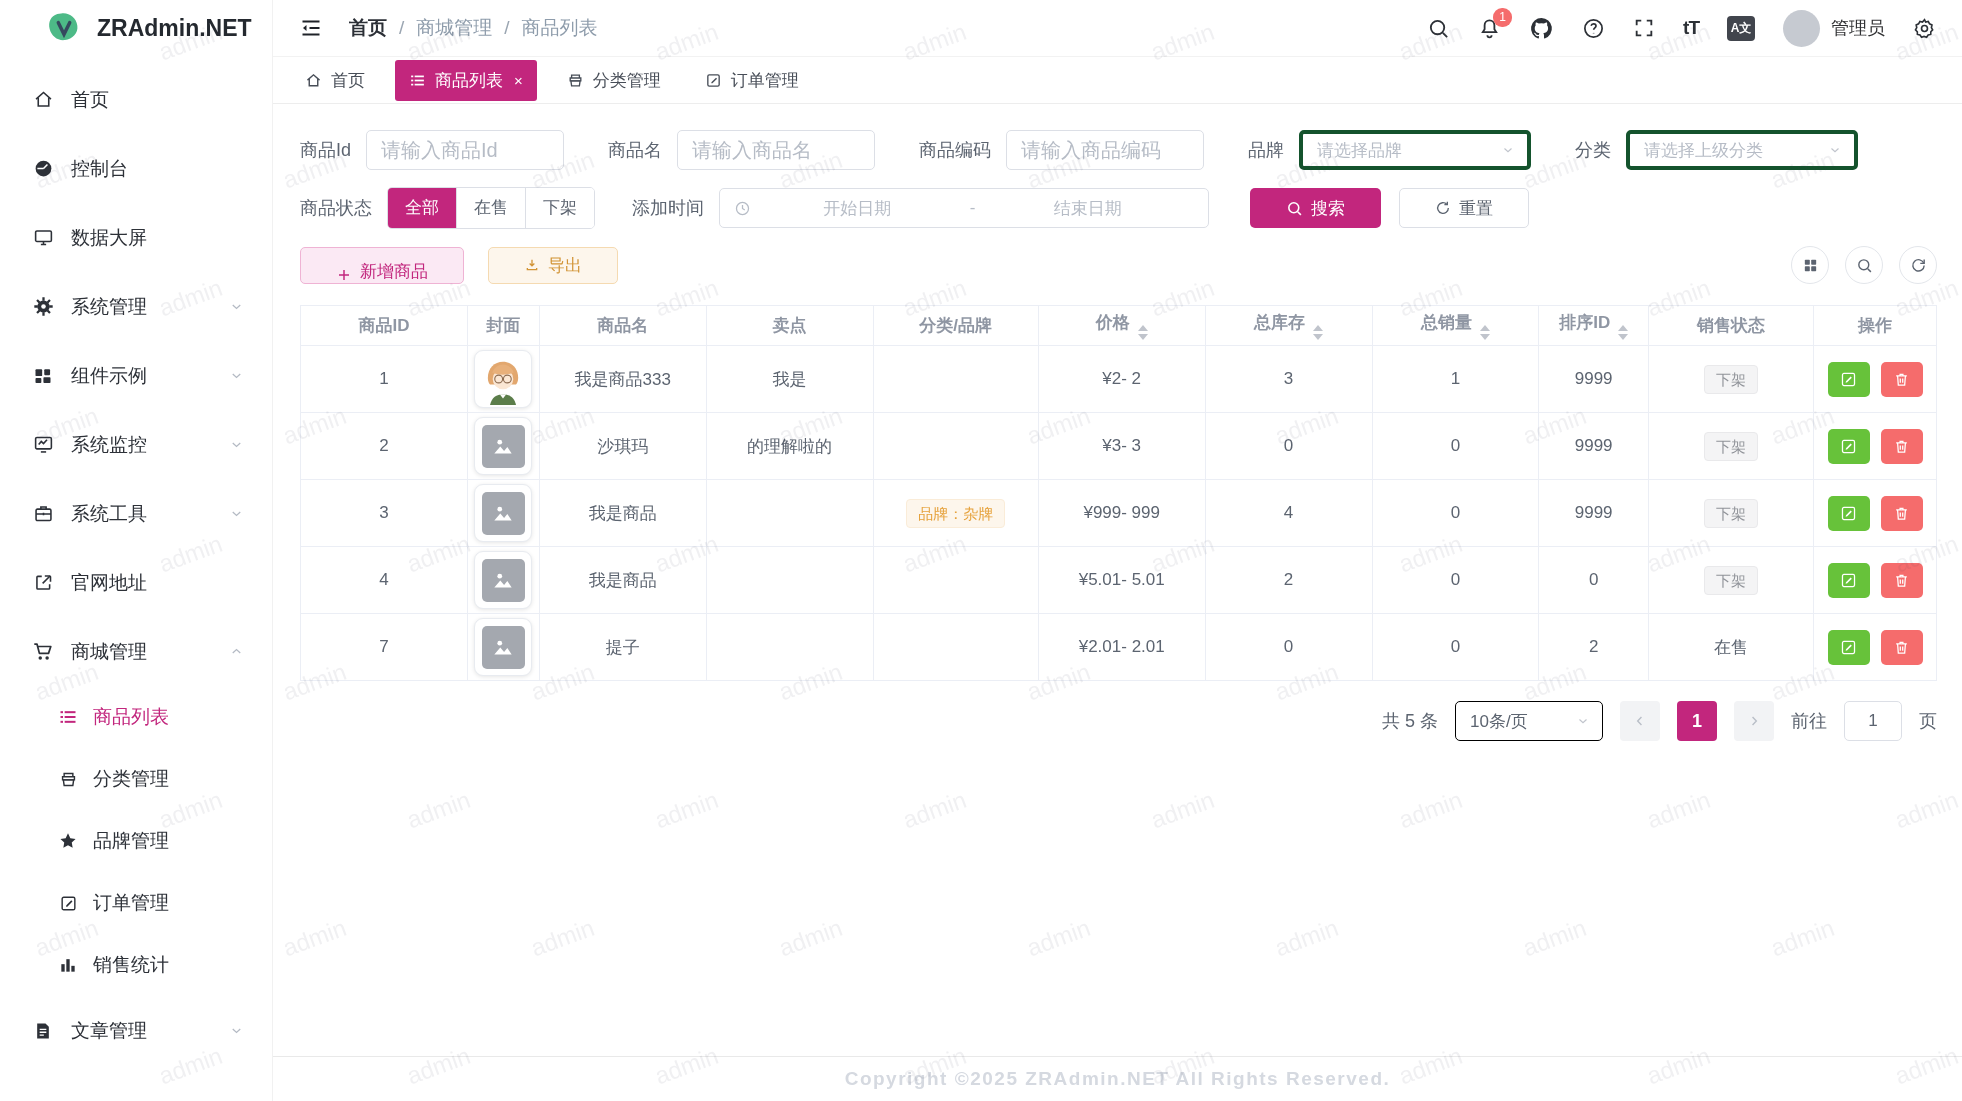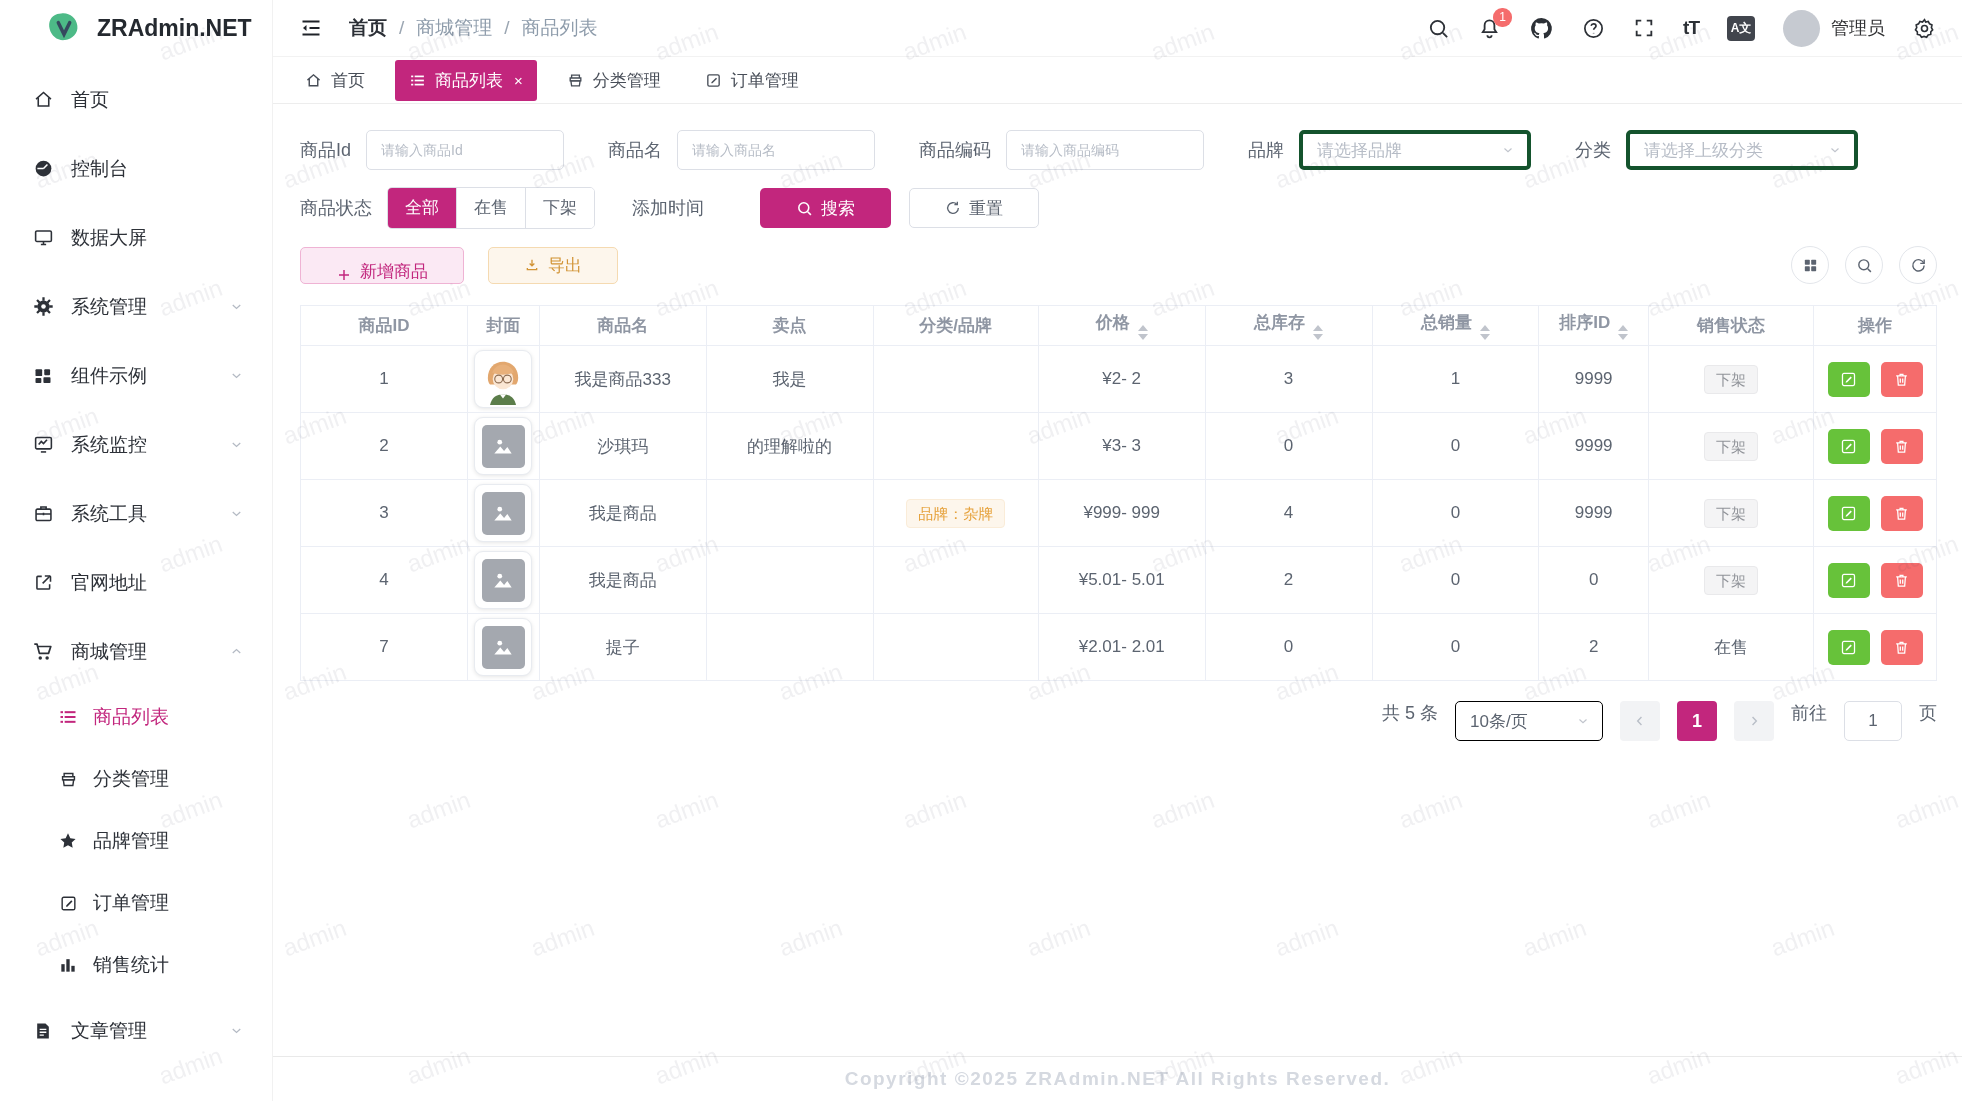--- a/index.html
+++ b/index.html
@@ -40,21 +40,21 @@
   .tabsbar{ height:47px; flex:none; display:flex; align-items:center; gap:16px; padding:0 18px; border-bottom:1px solid #ededed; }
   .tab{ display:flex; align-items:center; gap:9px; font-size:17px; color:#474d57; padding:9px 14px; border-radius:3px; cursor:pointer; }
   .tab.active{ background:#c2267d; color:#fff; }
   .tab-close{ font-size:15px; margin-left:2px; }
 
   
   .content{ flex:1; padding:26px 25px 0 27px; overflow:hidden; }
   .frow{ display:flex; align-items:center; margin-bottom:17px; }
   .ffield{ display:flex; align-items:center; margin-right:44px; }
   .flabel{ font-size:18px; color:#5c6470; margin-right:15px; white-space:nowrap; }
-  .finput{ height:40px; border:1px solid #dcdfe6; border-radius:5px; padding:0 14px; font-size:14px; color:#606266; width:198px; background:#fff; outline:none; font-family:inherit; }
+  .finput{ height:40px; border:1px solid #dcdfe6; border-radius:5px; padding:0 14px; font-size:20px; color:#606266; width:198px; background:#fff; outline:none; font-family:inherit; }
   .finput::placeholder{ color:#b6bcc6; }
   .fselect{ width:232px; height:40px; border:4px solid #14532d; border-radius:5px; display:flex; align-items:center; justify-content:space-between; padding:0 12px 0 14px; font-size:17px; color:#b6bcc6; cursor:pointer; background:#fff; }
   .fselect .sel-chev{ color:#c0c4cc; }
   .radio-group{ display:flex; border:1px solid #dcdfe6; border-radius:5px; overflow:hidden; }
   .radio{ padding:0 17px; height:40px; line-height:40px; font-size:17px; color:#5c6470; border-left:1px solid #dcdfe6; cursor:pointer; background:#fff; }
   .radio:first-child{ border-left:none; }
   .radio.sel{ background:#c2267d; color:#fff; }
   .daterange{ width:490px; height:40px; border:1px solid #dcdfe6; border-radius:5px; display:flex; align-items:center; padding:0 14px; color:#b6bcc6; font-size:17px; background:#fff; }
   .dr-part{ flex:1; text-align:center; }
   .dr-sep{ padding:0 6px; color:#b6bcc6; }
@@ -80,21 +80,21 @@
   .thumb{ width:58px; height:58px; margin:2px auto; border:1px solid #e8ebf0; border-radius:9px; background:#fff; display:flex; align-items:center; justify-content:center; box-shadow:0 1px 4px rgba(0,0,0,.1); }
   .ph{ width:43px; height:43px; background:#a4a8af; border-radius:5px; display:flex; align-items:center; justify-content:center; }
   .tag{ display:inline-block; padding:6px 11px; font-size:15px; border-radius:4px; line-height:1; }
   .tag-info{ background:#f4f4f5; border:1px solid #e9e9eb; color:#909399; }
   .tag-warn{ background:#fdf6ec; border:1px solid #faecd8; color:#e6a23c; }
   .row-btn{ width:42px; height:35px; border:none; border-radius:5px; display:inline-flex; align-items:center; justify-content:center; color:#fff; cursor:pointer; vertical-align:middle; }
   .rb-edit{ background:#67c23a; margin-right:11px; }
   .rb-del{ background:#f56c6c; }
 
   
-  .pager{ display:flex; align-items:flex-start; justify-content:flex-end; margin-top:20px; gap:17px; font-size:18px; color:#5c6470; }
+  .pager{ display:flex; align-items:center; justify-content:flex-end; margin-top:20px; gap:17px; font-size:18px; color:#5c6470; }
   .psize{ width:148px; height:40px; border:1px solid #000000; border-radius:5px; display:flex; align-items:center; justify-content:space-between; padding:0 12px 0 14px; font-size:17px; color:#5c6470; cursor:pointer; }
   .pbtn{ width:40px; height:40px; background:#f2f3f5; border-radius:4px; display:flex; align-items:center; justify-content:center; color:#b9bec7; cursor:pointer; font-size:17px; }
   .pcur{ background:#c2267d; color:#fff; font-weight:bold; font-size:18px; }
   .goto-input{ width:58px; height:40px; border:1px solid #dcdfe6; border-radius:5px; text-align:center; font-size:17px; color:#5c6470; outline:none; font-family:inherit; }
 
   .footer{ height:45px; flex:none; border-top:1px solid #e9e9e9; display:flex; align-items:center; justify-content:center; color:#d5d9e0; font-size:19px; letter-spacing:1.5px; font-weight:bold; }
 
   
   #watermark{ position:fixed; inset:0; overflow:hidden; pointer-events:none; z-index:999; }
   #watermark span{ position:absolute; transform:rotate(-20deg); font-size:24px; color:rgba(60,70,90,.08); }
@@ -446,20 +446,31 @@
         <div class="ffield" style="margin-right:37px">
           <span class="flabel">商品状态</span>
           <div class="radio-group">
             <span class="radio sel">全部</span>
             <span class="radio">在售</span>
             <span class="radio">下架</span>
           </div>
         </div>
         <div class="ffield" style="margin-right:41px">
           <span class="flabel">添加时间</span>
+          <div class="daterange">
+            <span>
+                <svg width="17" height="17" viewBox="0 0 24 24" fill="none" stroke="currentColor" stroke-width="1.8">
+                  <circle cx="12" cy="12" r="8.5"></circle>
+                  <path d="M12 7v5l3.2 2"></path>
+                </svg>
+              </span>
+            <span class="dr-part">开始日期</span>
+            <span class="dr-sep">-</span>
+            <span class="dr-part">结束日期</span>
+          </div>
         </div>
         <button class="btn btn-primary">
           <span>
               <svg width="17" height="17" viewBox="0 0 24 24" fill="none" stroke="currentColor" stroke-width="2.2">
                 <circle cx="11" cy="11" r="7"></circle>
                 <path d="M16.5 16.5 21 21"></path>
               </svg>
             </span>
           <span>搜索</span>
         </button>

